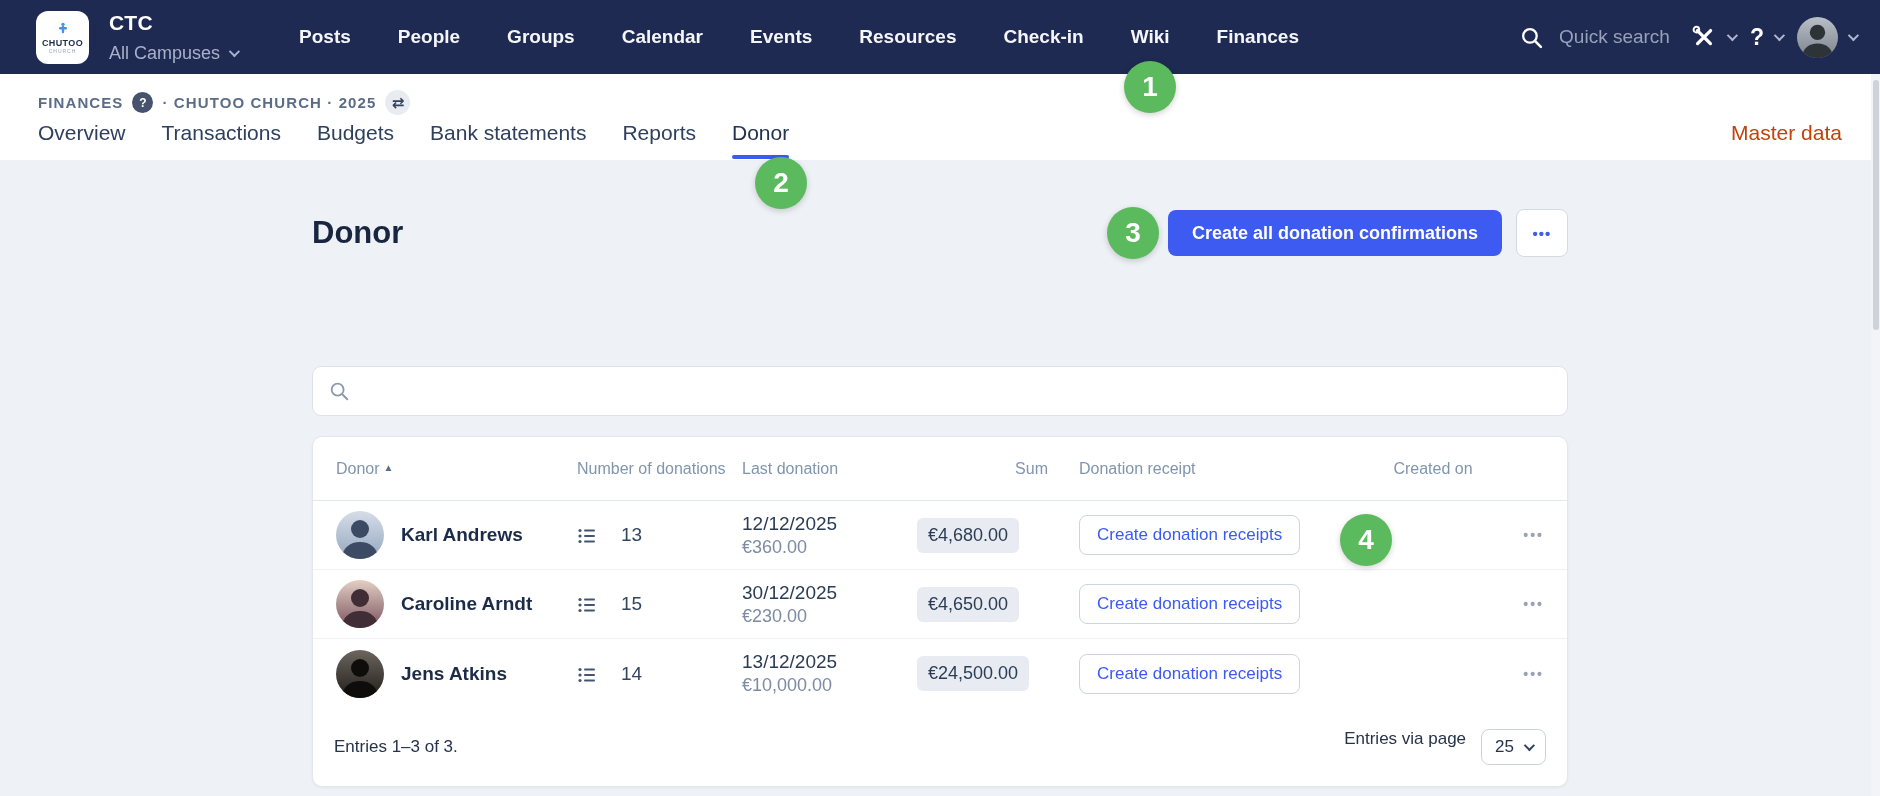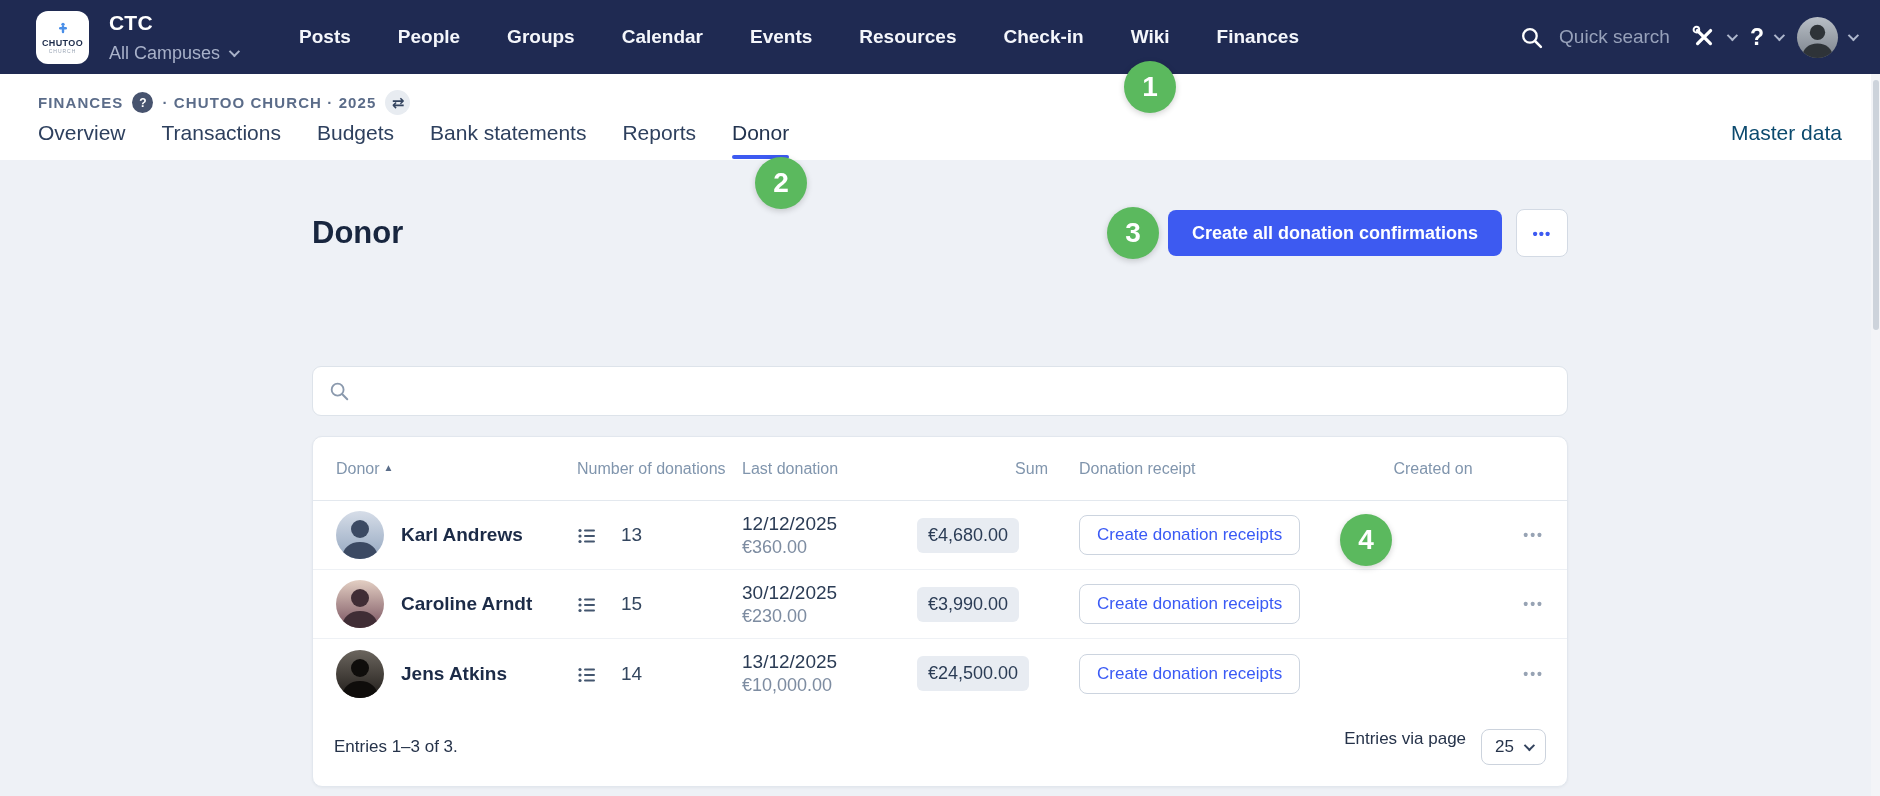--- a/index.html
+++ b/index.html
@@ -28,21 +28,21 @@
 
   
   .subheader { height:86px; background:#fff; padding:16px 38px 0 38px; position:relative; z-index:2; }
   .breadcrumb { display:flex; align-items:center; gap:9px; color:#5b6c89; font-size:15px; font-weight:700; letter-spacing:1.1px; }
   .bc-help { width:21px; height:21px; border-radius:50%; background:#47536e; color:#fff; font-size:12px; font-weight:700; display:flex; align-items:center; justify-content:center; letter-spacing:0; cursor:pointer; }
   .bc-swap { width:25px; height:25px; border-radius:50%; background:#e8ecf1; color:#33435e; display:flex; align-items:center; justify-content:center; font-size:15px; font-weight:700; letter-spacing:0; cursor:pointer; font-family:"DejaVu Sans", sans-serif; }
   .tabs { display:flex; gap:36px; margin-top:6px; align-items:flex-start; height:44px; }
   .tab { font-size:21px; color:#2e405e; cursor:pointer; position:relative; padding-bottom:14px; white-space:nowrap; }
   .tab.active { color:#22334f; }
   .tab.active::after { content:""; position:absolute; left:0; right:0; bottom:0; height:4px; background:#3d5af1; border-radius:2px; }
-  .master-data { margin-left:auto; font-size:21px; color:#0c4a6e; cursor:pointer; }
+  .master-data { margin-left:auto; font-size:21px; color:#c2410c; cursor:pointer; }
 
   
   .content { padding:0 312px; }
   .page-head { margin-top:48px; height:50px; display:flex; align-items:center; justify-content:space-between; }
   .page-title { font-size:31px; font-weight:800; color:#18263f; }
   .actions { display:flex; gap:14px; align-items:center; }
   .btn-primary { height:46px; background:#3d5af1; color:#fff; font-size:18px; font-weight:700; border:none; border-radius:8px; padding:0 24px; cursor:pointer; font-family:inherit; }
   .btn-more { height:48px; width:52px; background:#fff; border:1px solid #d3dae4; border-radius:8px; color:#3d5af1; font-size:15px; font-weight:800; letter-spacing:1px; cursor:pointer; font-family:inherit; }
 
   .search-card { margin-top:108px; height:50px; background:#fff; border:1px solid #dde3ea; border-radius:9px; display:flex; align-items:center; padding:0 15px; gap:12px; }
@@ -243,21 +243,21 @@
           <rect x="7" y="3.4" width="11" height="2.2" rx="1" fill="currentColor"></rect>
             <rect x="7" y="8.9" width="11" height="2.2" rx="1" fill="currentColor"></rect>
             <rect x="7" y="14.4" width="11" height="2.2" rx="1" fill="currentColor"></rect>
         </svg>
         <span>15</span>
       </div>
       <div class="cell-last">
         <div class="d1">30/12/2025</div>
         <div class="d2">€230.00</div>
       </div>
-      <div class="cell-sum"><span class="sum-pill">€3,990.00</span></div>
+      <div class="cell-sum"><span class="sum-pill">€4,650.00</span></div>
       <div class="cell-receipt"><button class="btn-receipt">Create donation receipts</button></div>
       <div class="cell-created"></div>
       <div class="cell-dots">•••</div>
     </div>
 
     <div class="trow tbody-row" style="border-bottom:none;">
       <div class="cell-donor">
         <span class="row-avatar" style="background:linear-gradient(#6b655e,#211d1a);">
           <svg viewBox="0 0 48 48" width="48" height="48">
               <circle cx="24" cy="18" r="9" fill="#0f0d0b"></circle>

